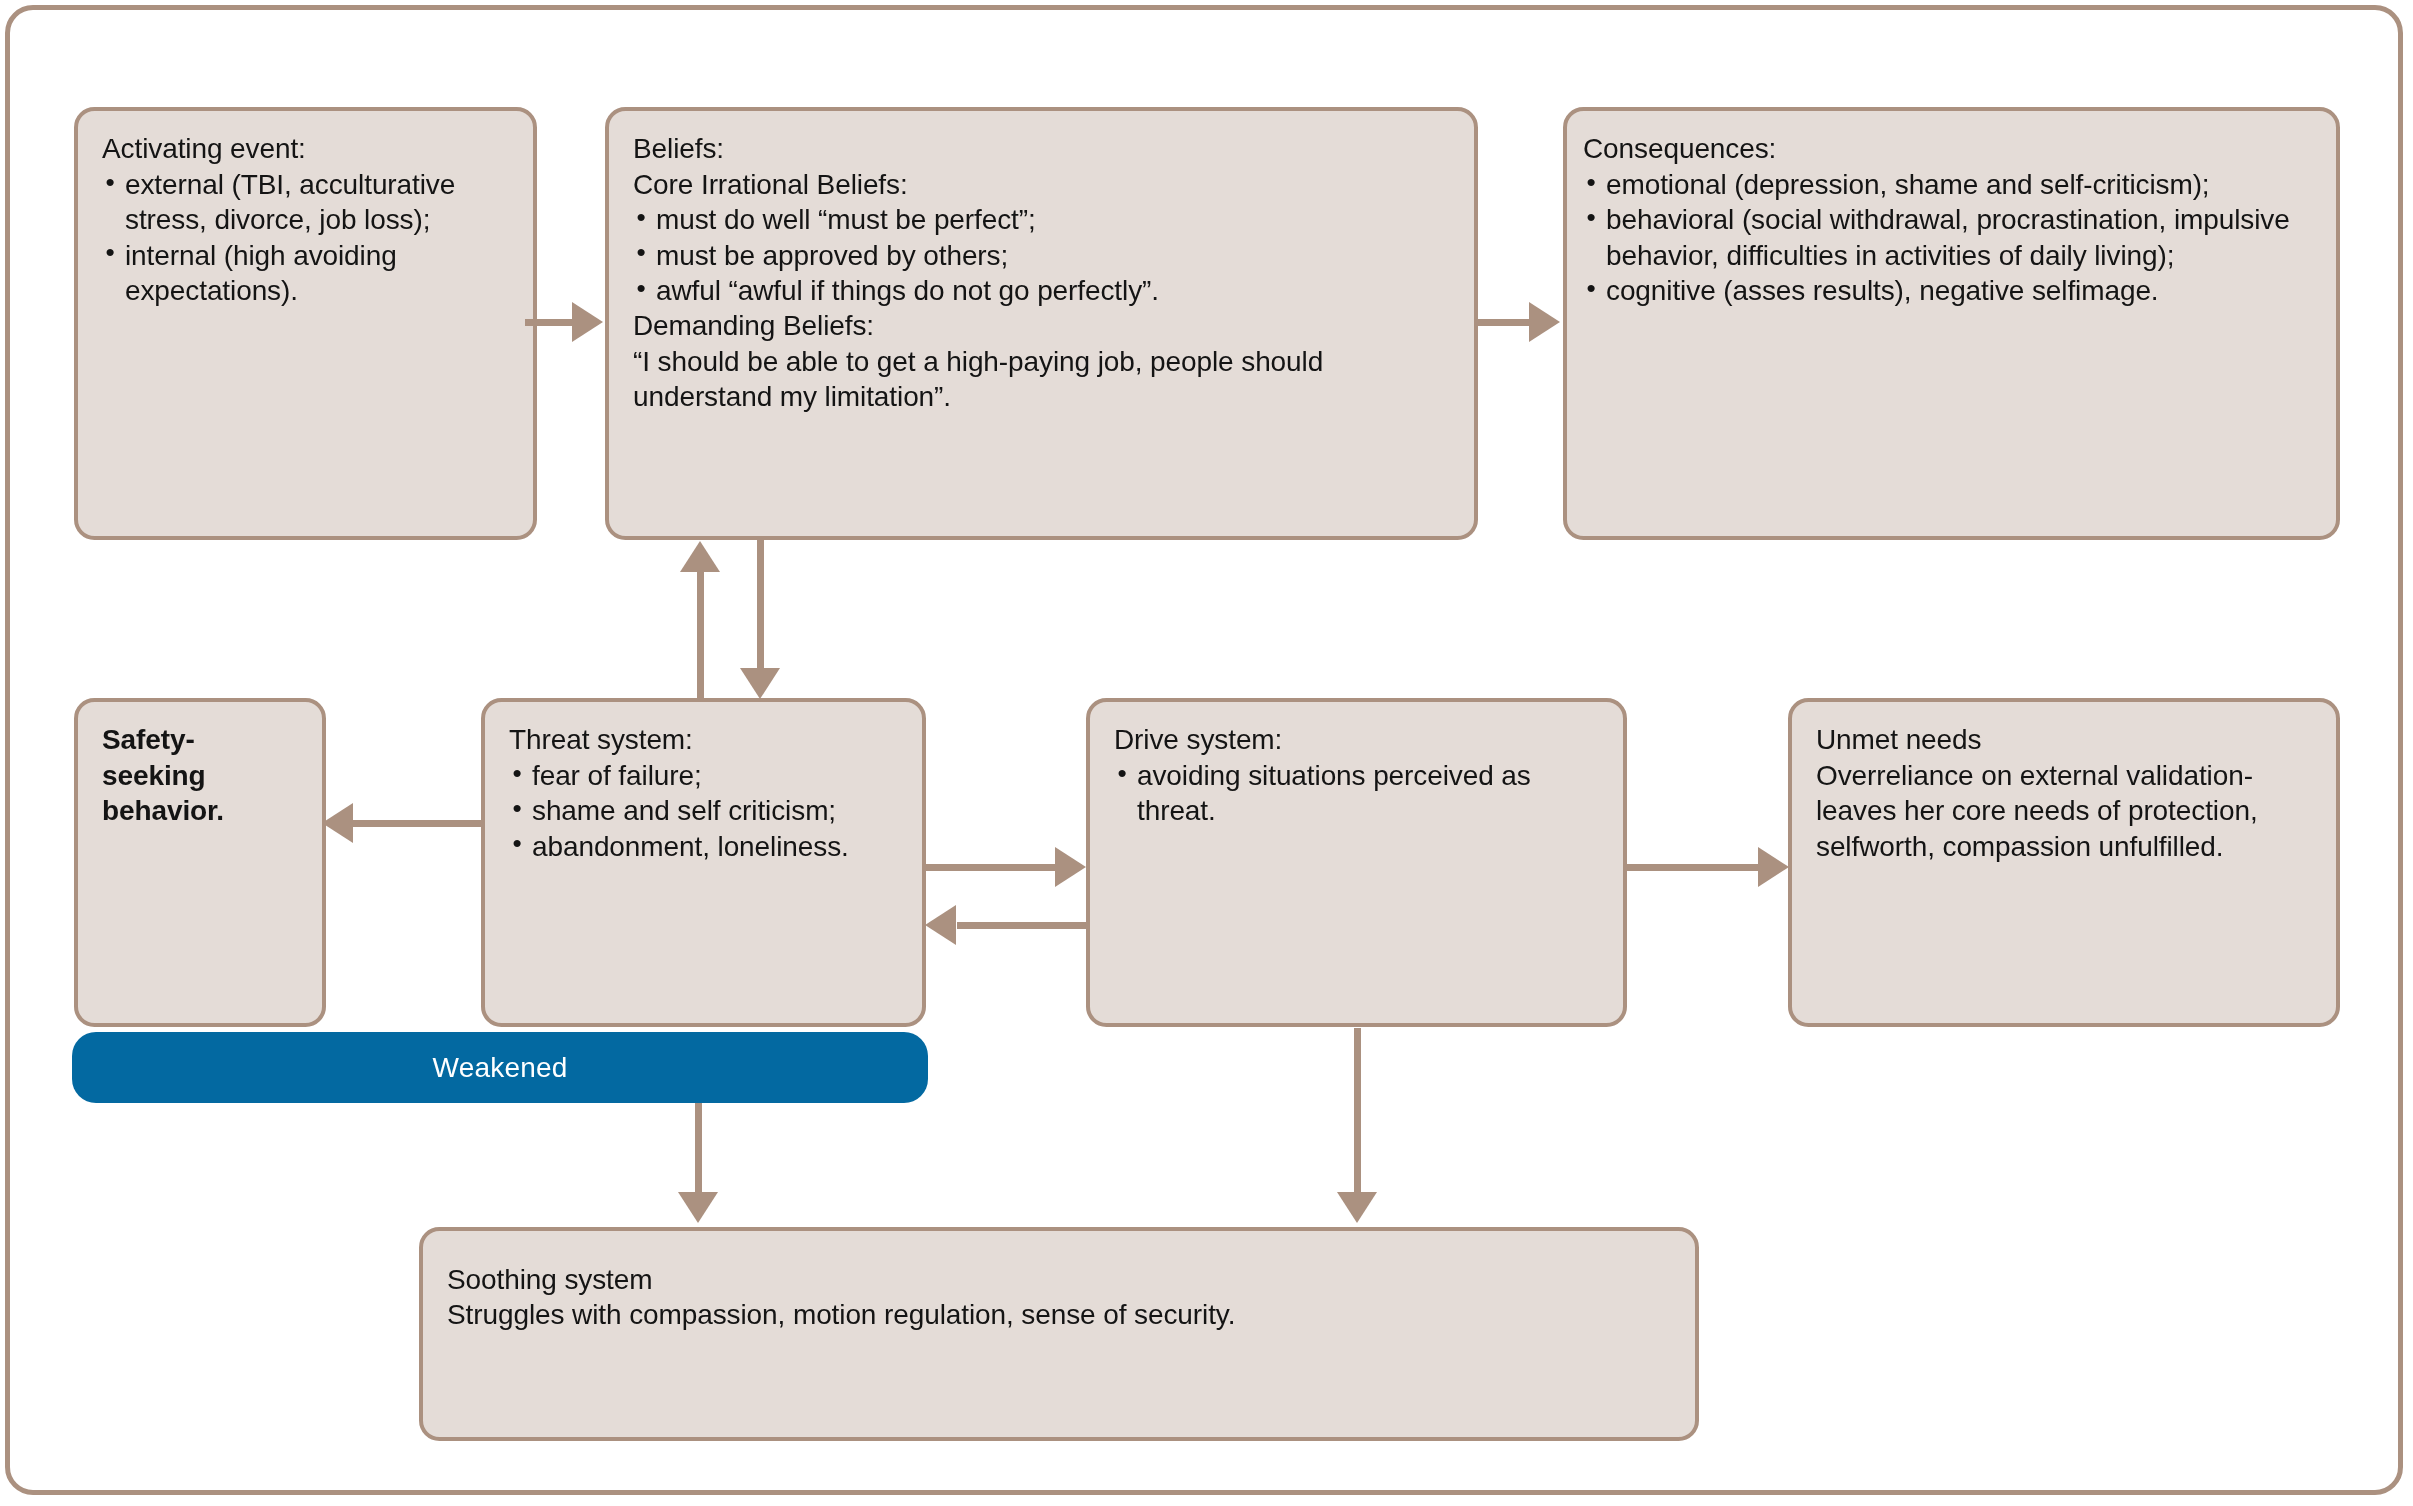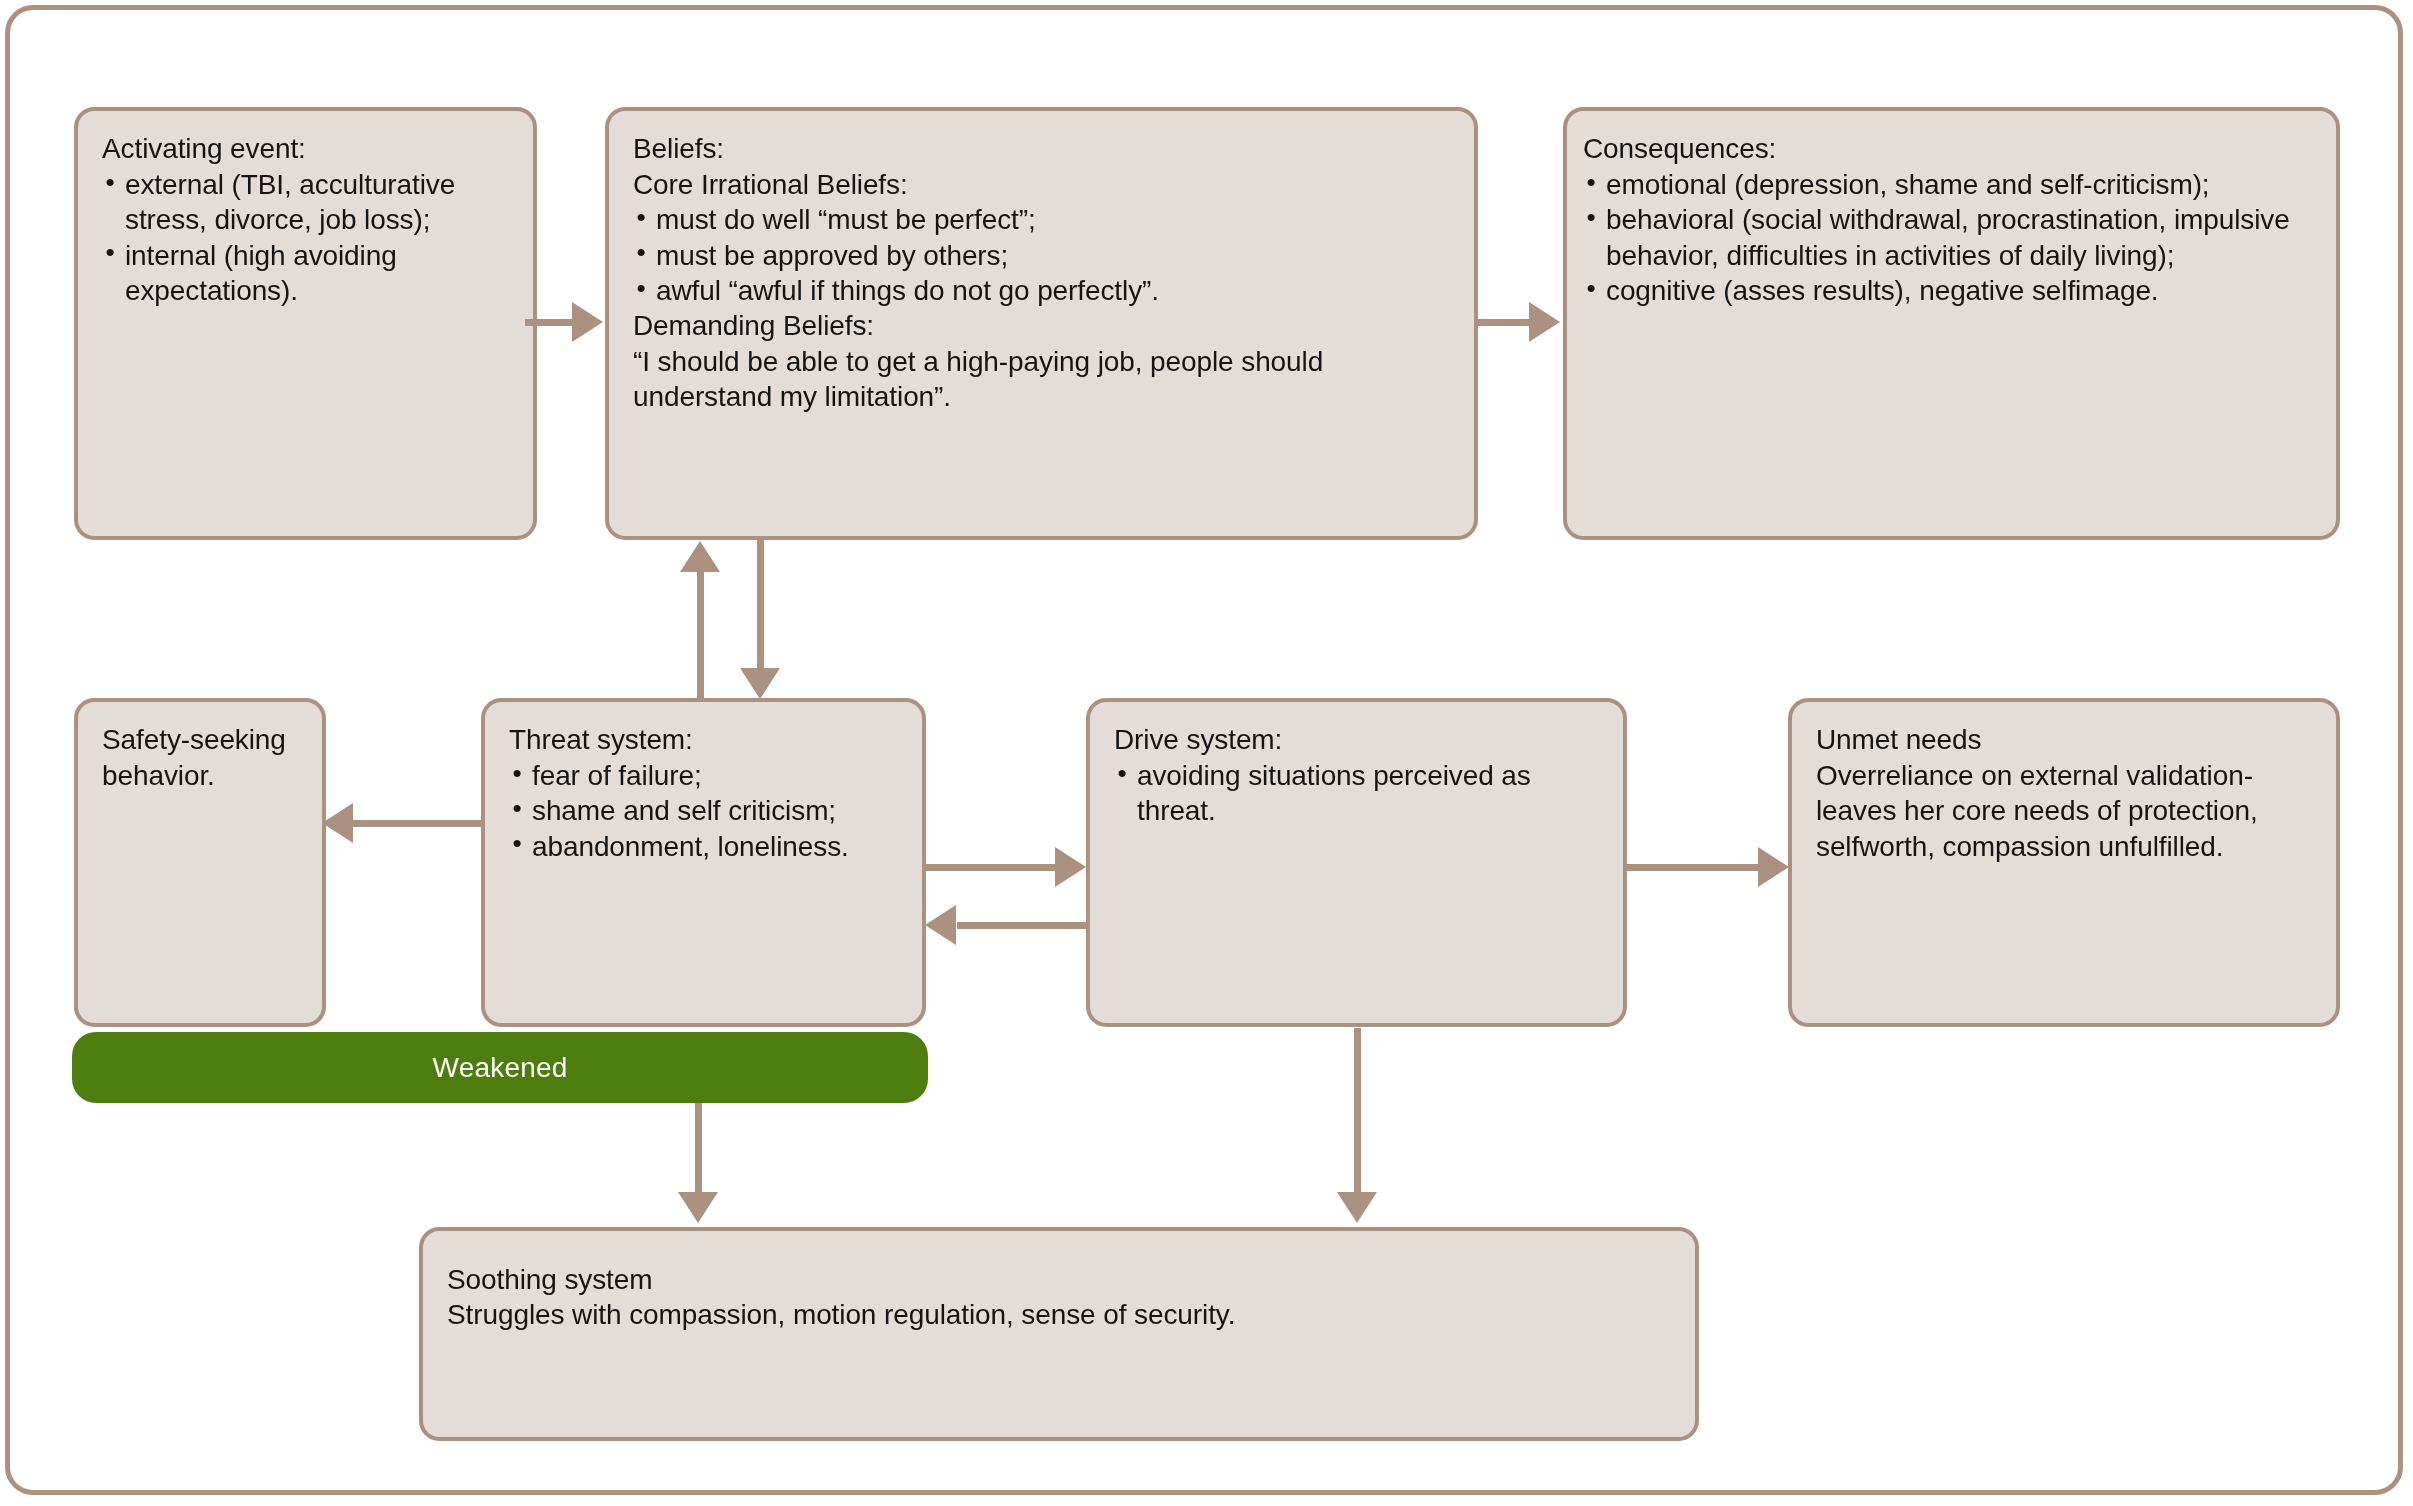--- a/index.html
+++ b/index.html
@@ -64,21 +64,21 @@
     line-height: 1.265;
   }
   .plain {
     display: block;
     white-space: pre-line;
   }
 
   
   #weakened-bar {
     position: absolute;
-    background: #4d7c0f;
+    background: #0369a1;
     border-radius: 24px;
     color: #ffffff;
     font-size: 28px;
     display: flex;
     align-items: center;
     justify-content: center;
     letter-spacing: 0.2px;
   }
 
   
@@ -141,21 +141,21 @@
 
   <div class="node" style="left:1563px; top:107px; width:777px; height:433px;padding-left:16px;">
     <span class="hdr">Consequences:</span>
     <ul>
       <li>emotional (depression, shame and self-criticism);</li>
       <li>behavioral (social withdrawal, procrastination, impulsive behavior, difficulties in activities of daily living);</li>
       <li>cognitive (asses results), negative selfimage.</li>
     </ul>
   </div>
 
-  <div class="node" style="left:74px; top:698px; width:252px; height:329px;">
+  <div class="node" style="left:74px; top:698px; width:252px; height:329px;font-weight:bold;">
     <span class="plain">Safety-seeking behavior.</span>
   </div>
 
   <div class="node" style="left:481px; top:698px; width:445px; height:329px;">
     <span class="hdr">Threat system:</span>
     <ul>
       <li>fear of failure;</li>
       <li>shame and self criticism;</li>
       <li>abandonment, loneliness.</li>
     </ul>

